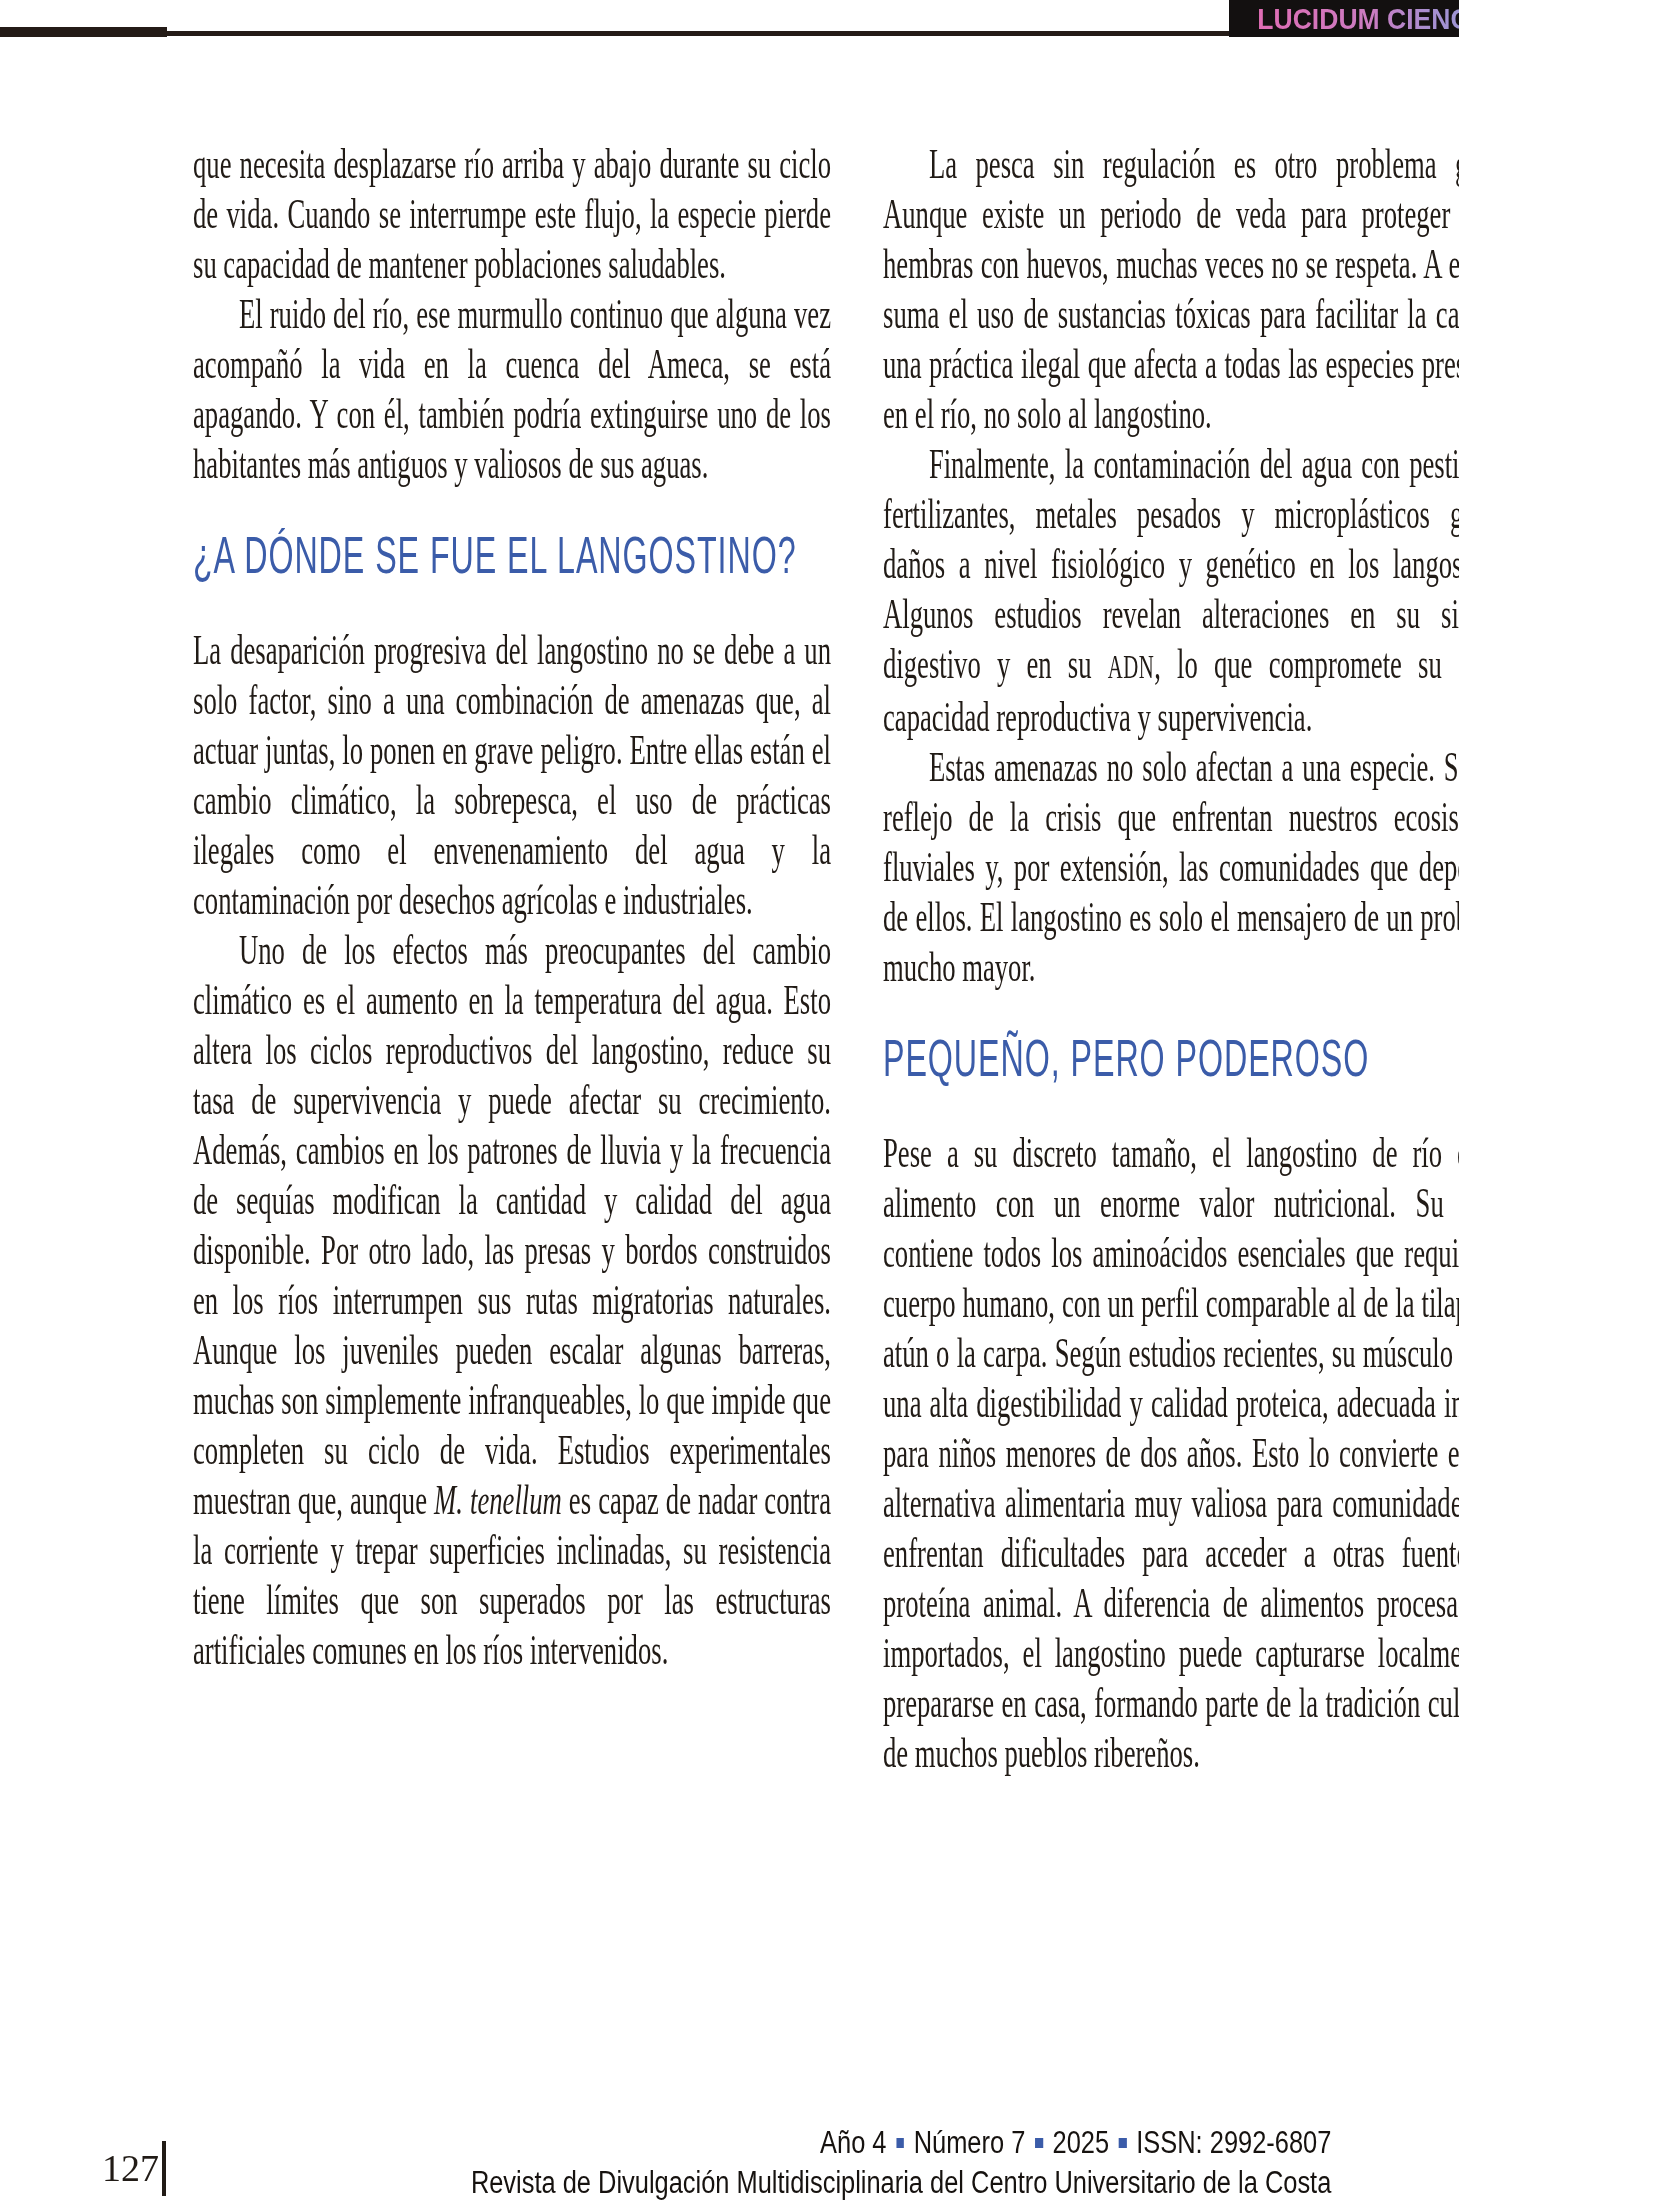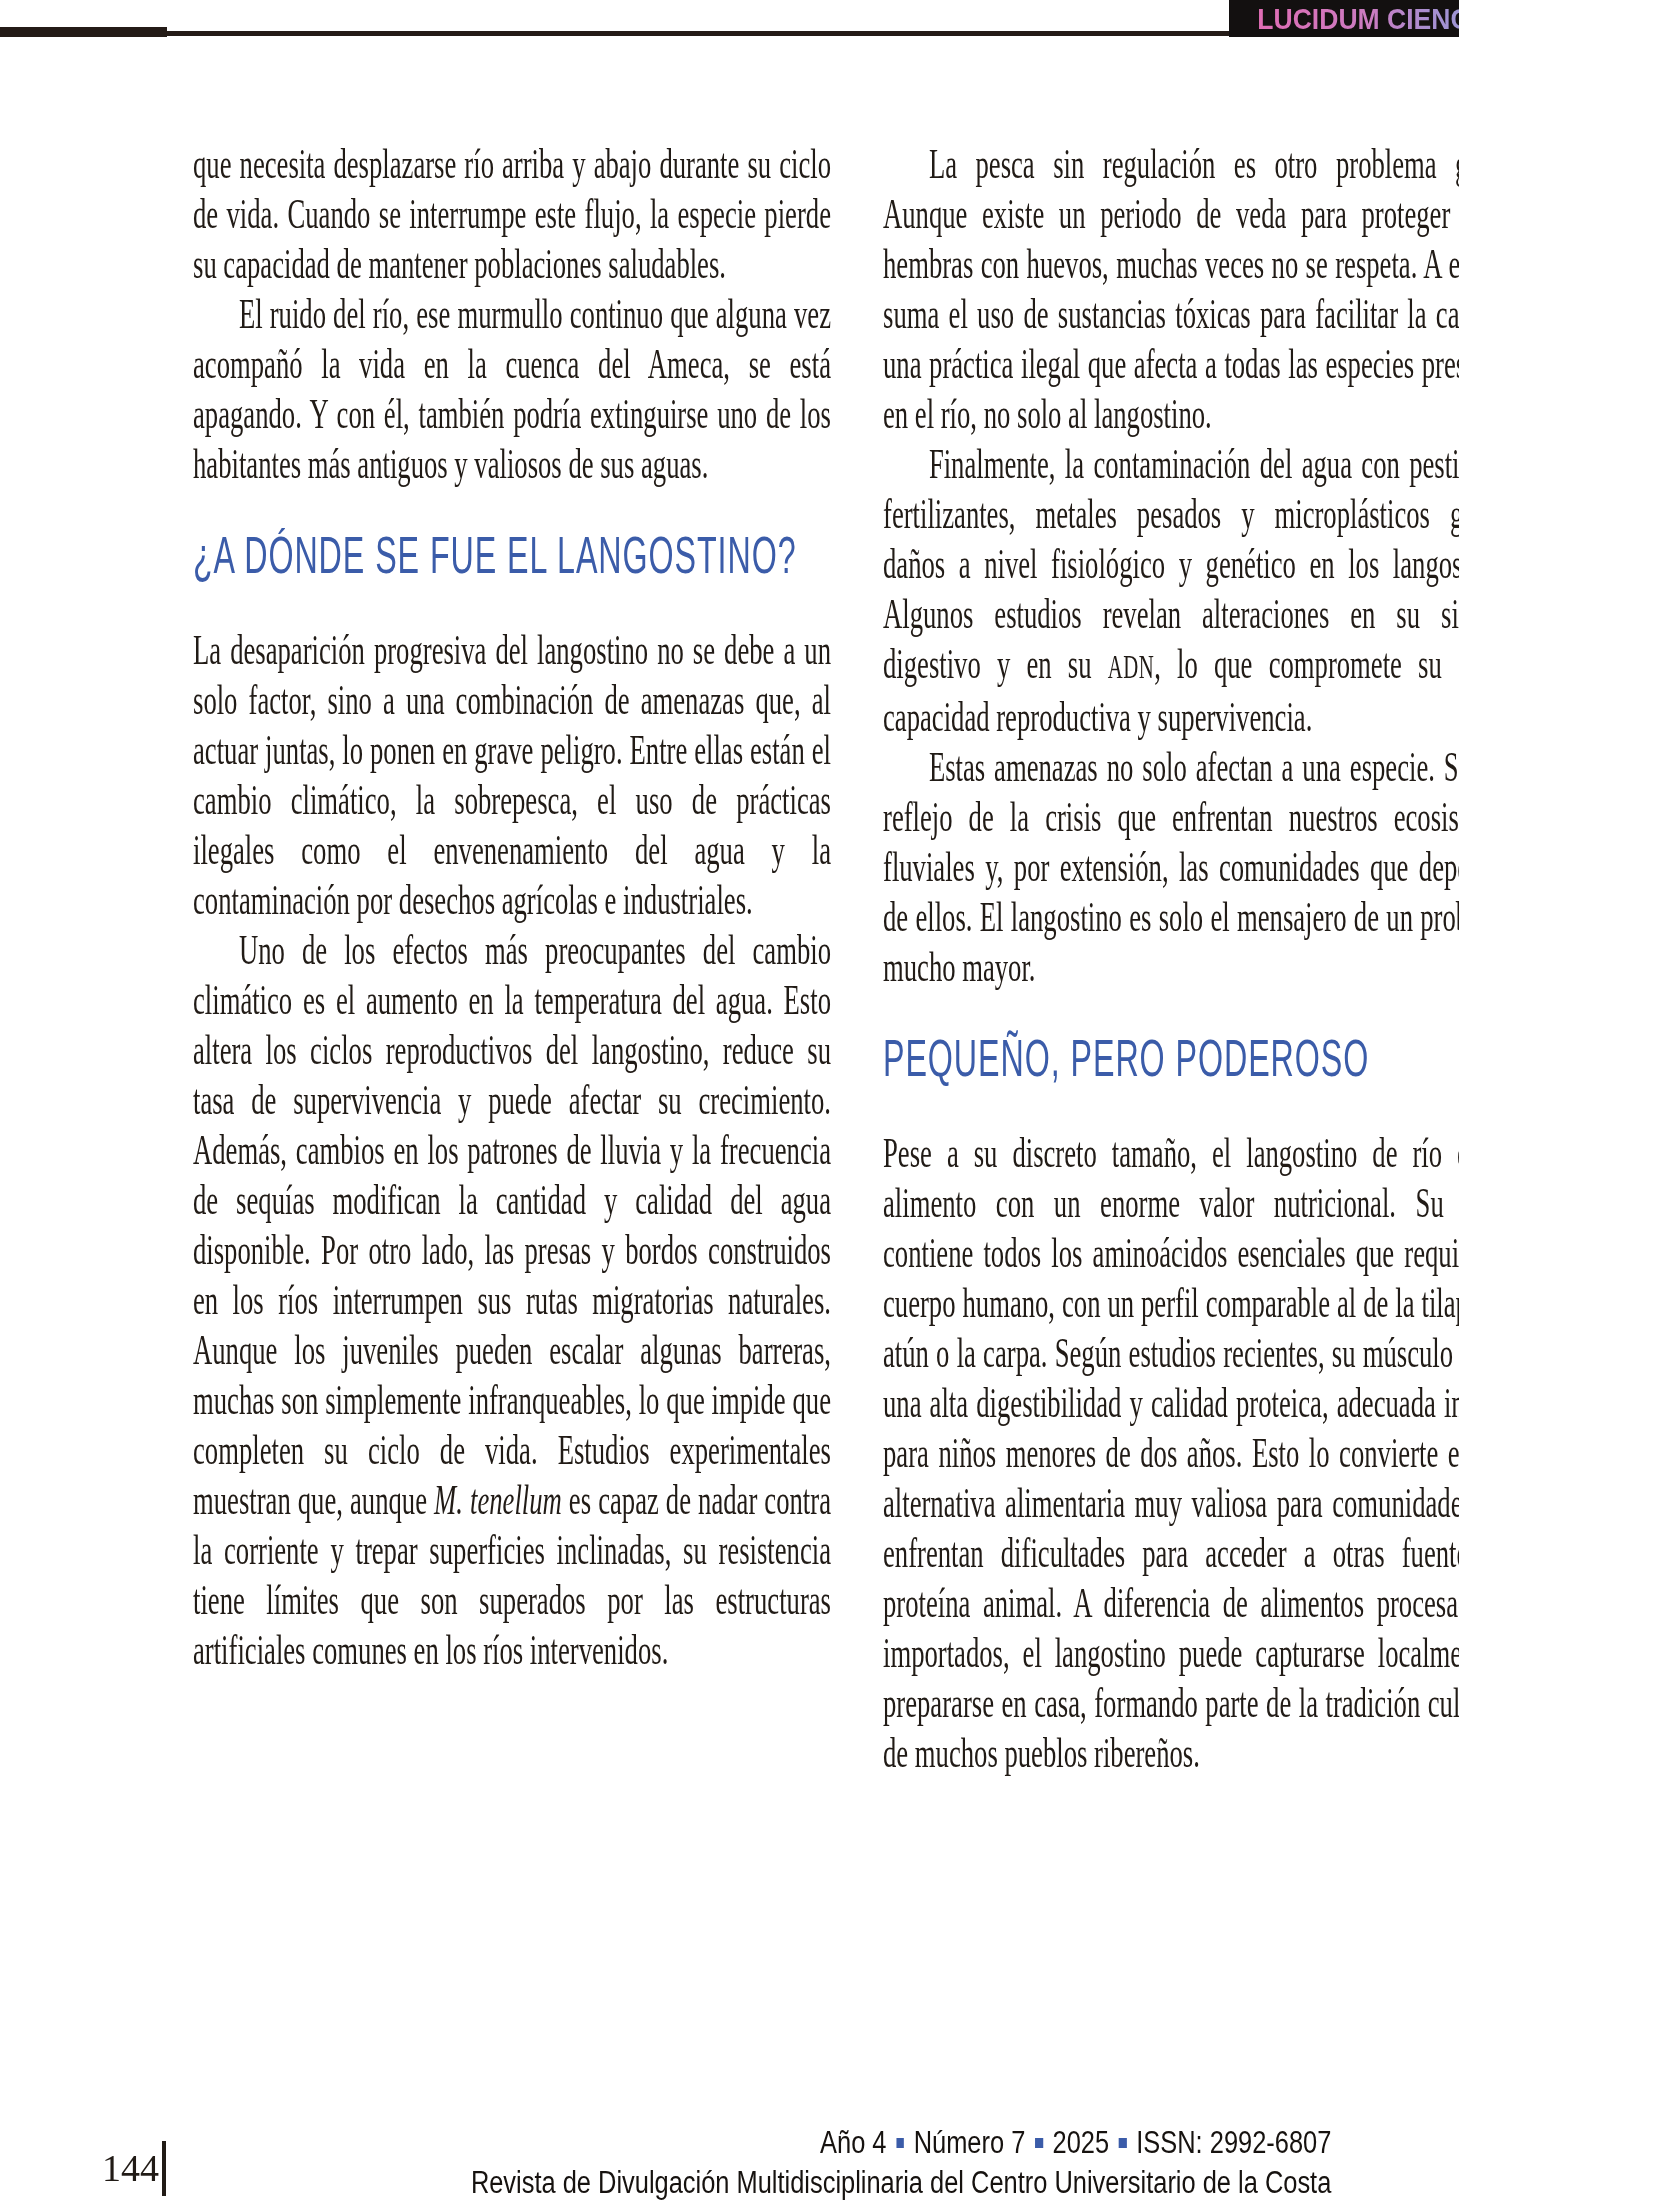--- a/index.html
+++ b/index.html
@@ -79,21 +79,21 @@
   </div>
 
   <div class="col col-right">
     <p>La pesca sin regulación es otro problema grave. Aunque existe un periodo de veda para proteger a las hembras con huevos, muchas veces no se respeta. A esto se suma el uso de sustancias tóxicas para facilitar la captura, una práctica ilegal que afecta a todas las especies presentes en el río, no solo al langostino.</p>
     <p><span>Finalmente, la contaminación del agua con pesticidas, fertilizantes, metales pesados y microplásticos genera daños a nivel fisiológico y genético en los langostinos. Algunos estudios revelan alteraciones en su sistema digestivo y en su </span><span class="smallcaps">ADN</span><span>, lo que compromete su salud, capacidad reproductiva y supervivencia.</span></p>
     <p>Estas amenazas no solo afectan a una especie. Son un reflejo de la crisis que enfrentan nuestros ecosistemas fluviales y, por extensión, las comunidades que dependen de ellos. El langostino es solo el mensajero de un problema mucho mayor.</p>
     <h2 class="heading">PEQUEÑO, PERO PODEROSO</h2>
     <p class="noindent">Pese a su discreto tamaño, el langostino de río es un alimento con un enorme valor nutricional. Su carne contiene todos los aminoácidos esenciales que requiere el cuerpo humano, con un perfil comparable al de la tilapia, el atún o la carpa. Según estudios recientes, su músculo posee una alta digestibilidad y calidad proteica, adecuada incluso para niños menores de dos años. Esto lo convierte en una alternativa alimentaria muy valiosa para comunidades que enfrentan dificultades para acceder a otras fuentes de proteína animal. A diferencia de alimentos procesados o importados, el langostino puede capturarse localmente y prepararse en casa, formando parte de la tradición culinaria de muchos pueblos ribereños.</p>
   </div>
 
-  <div class="page-num">144</div>
+  <div class="page-num">127</div>
   <div class="page-num-bar"></div>
 
   <div class="footer-right">
     <div class="footer-line1">
       <span>Año 4</span>
       <span class="fsep"></span>
       <span>Número 7</span>
       <span class="fsep"></span>
       <span>2025</span>
       <span class="fsep"></span>

